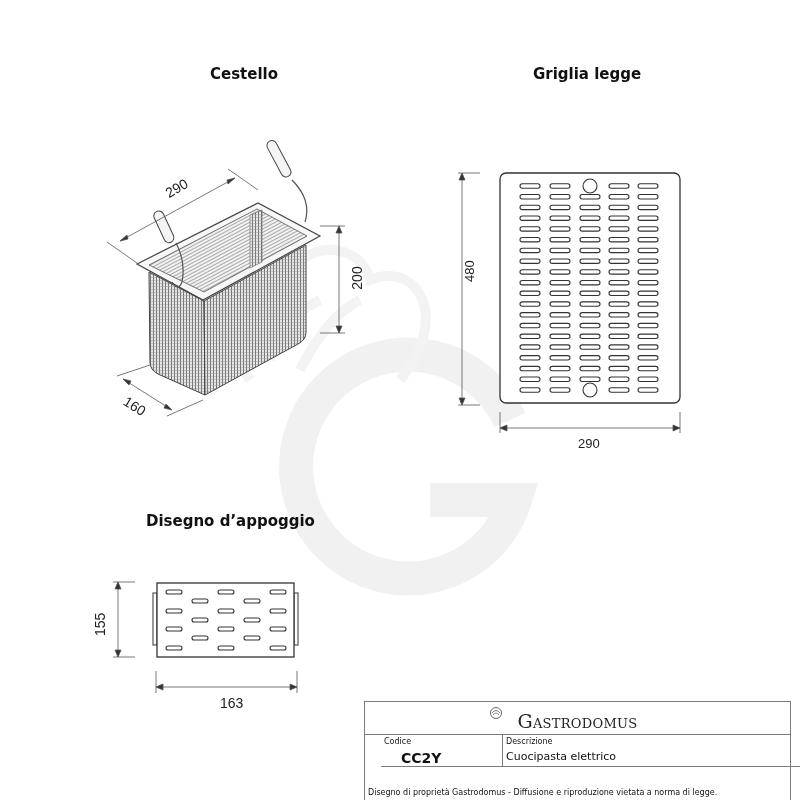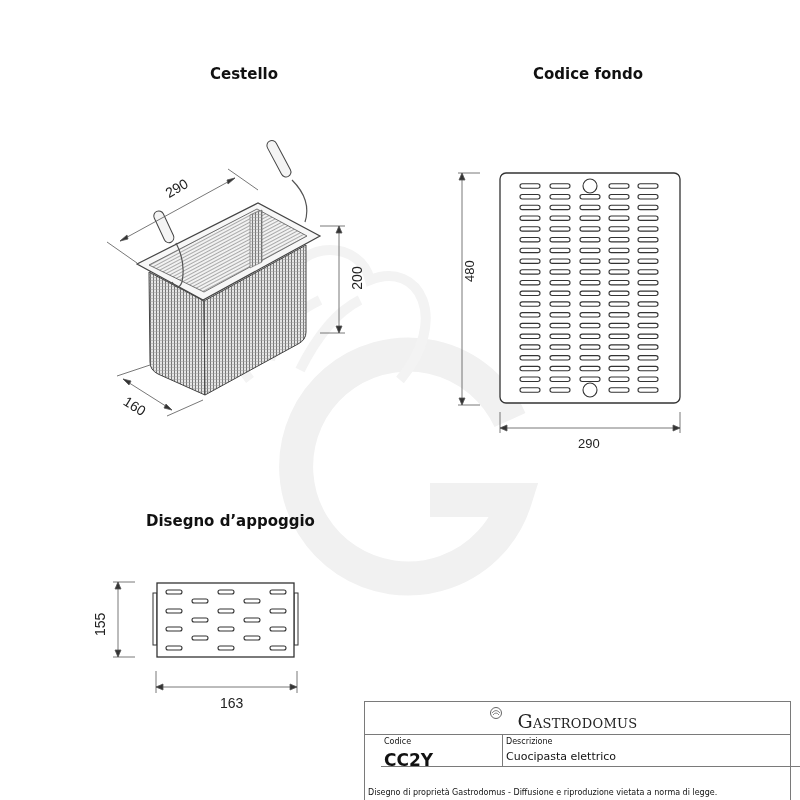--- a/index.html
+++ b/index.html
@@ -8,42 +8,42 @@
   .title { font-family: "DejaVu Sans", sans-serif; font-weight: bold; font-size: 15px; color: #111; white-space: nowrap; }
   .dim { font-family: "Liberation Sans", sans-serif; font-size: 13px; color: #222; white-space: nowrap; }
   svg.draw { position: absolute; left: 0; top: 0; }
   .tb { position: absolute; left: 364px; top: 701px; width: 427px; height: 114px; border: 1px solid #7a7a7a; box-sizing: border-box; font-family: "DejaVu Sans", sans-serif; color: #111; }
   .tb-row1 { position: absolute; left: 0; top: 0; width: 100%; height: 33px; border-bottom: 1px solid #7a7a7a; box-sizing: border-box; }
   .tb-row2 { position: absolute; left: 0; top: 33px; width: 100%; height: 32px; border-bottom: 1px solid #7a7a7a; box-sizing: border-box; margin-left: 16px; }
   .tb-row3 { position: absolute; left: 0; top: 65px; width: 100%; height: 22px; margin-top: 16px; }
   .tb-code { position: absolute; left: 0; top: 0; width: 122px; height: 100%; border-right: 1px solid #7a7a7a; box-sizing: border-box; }
   .tb-desc { position: absolute; left: 122px; top: 0; right: 0; height: 100%; }
   .lbl { position: absolute; left: 3px; top: 2px; font-size: 8px; }
-  .val-code { position: absolute; left: 3px; top: 15px; font-size: 17px; font-weight: bold; text-align: right; }
+  .val-code { position: absolute; left: 20px; top: 15px; font-size: 14px; font-weight: bold; text-align: right; }
   .val-desc { position: absolute; left: 3px; top: 15px; font-size: 11px; }
   .footer-text { position: absolute; left: 3px; top: 5px; font-size: 8px; white-space: nowrap; }
   .brand { position: absolute; left: 0; width: 100%; top: 8px; text-align: center; font-family: "DejaVu Serif", serif; font-size: 13px; letter-spacing: 0.3px; color: #222; }
   .brand .cap { font-size: 19px; }
 </style>
 </head>
 <body>
 
 <svg class="draw" width="800" height="800">
   <g fill="none" stroke="#f1f1f1" stroke-width="34">
     <path d="M 510 420 A 112 112 0 1 0 515 500 L 430 500"></path>
   </g>
   <g fill="none" stroke="#f3f3f3" stroke-width="10">
     <path d="M 250 380 C 210 330, 230 270, 290 280 C 300 240, 360 240, 370 280 C 420 260, 450 320, 400 380"></path>
     <path d="M 270 360 C 280 320, 300 310, 320 300"></path>
     <path d="M 300 370 C 320 330, 340 310, 360 300"></path>
   </g>
 </svg>
 
 <div class="abs title" style="left:194px; top:65px;margin-left:16px;">Cestello</div>
-<div class="abs title" style="left:533px; top:65px;">Codice fondo</div>
+<div class="abs title" style="left:533px; top:65px;">Griglia legge</div>
 <div class="abs title" style="left:146px; top:512px;">Disegno d’appoggio</div>
 
 <svg class="draw" width="800" height="800">
   <defs>
     <pattern id="mesh" width="3" height="3" patternUnits="userSpaceOnUse">
       <rect width="3" height="3" fill="#e6e6e6"></rect>
       <line x1="0.5" y1="0" x2="0.5" y2="3" stroke="#6a6a6a" stroke-width="0.9"></line>
       <line x1="0" y1="1.5" x2="3" y2="1.5" stroke="#9a9a9a" stroke-width="0.5"></line>
     </pattern>
     <pattern id="mesh2" width="3" height="3" patternUnits="userSpaceOnUse" patternTransform="rotate(-28)">

